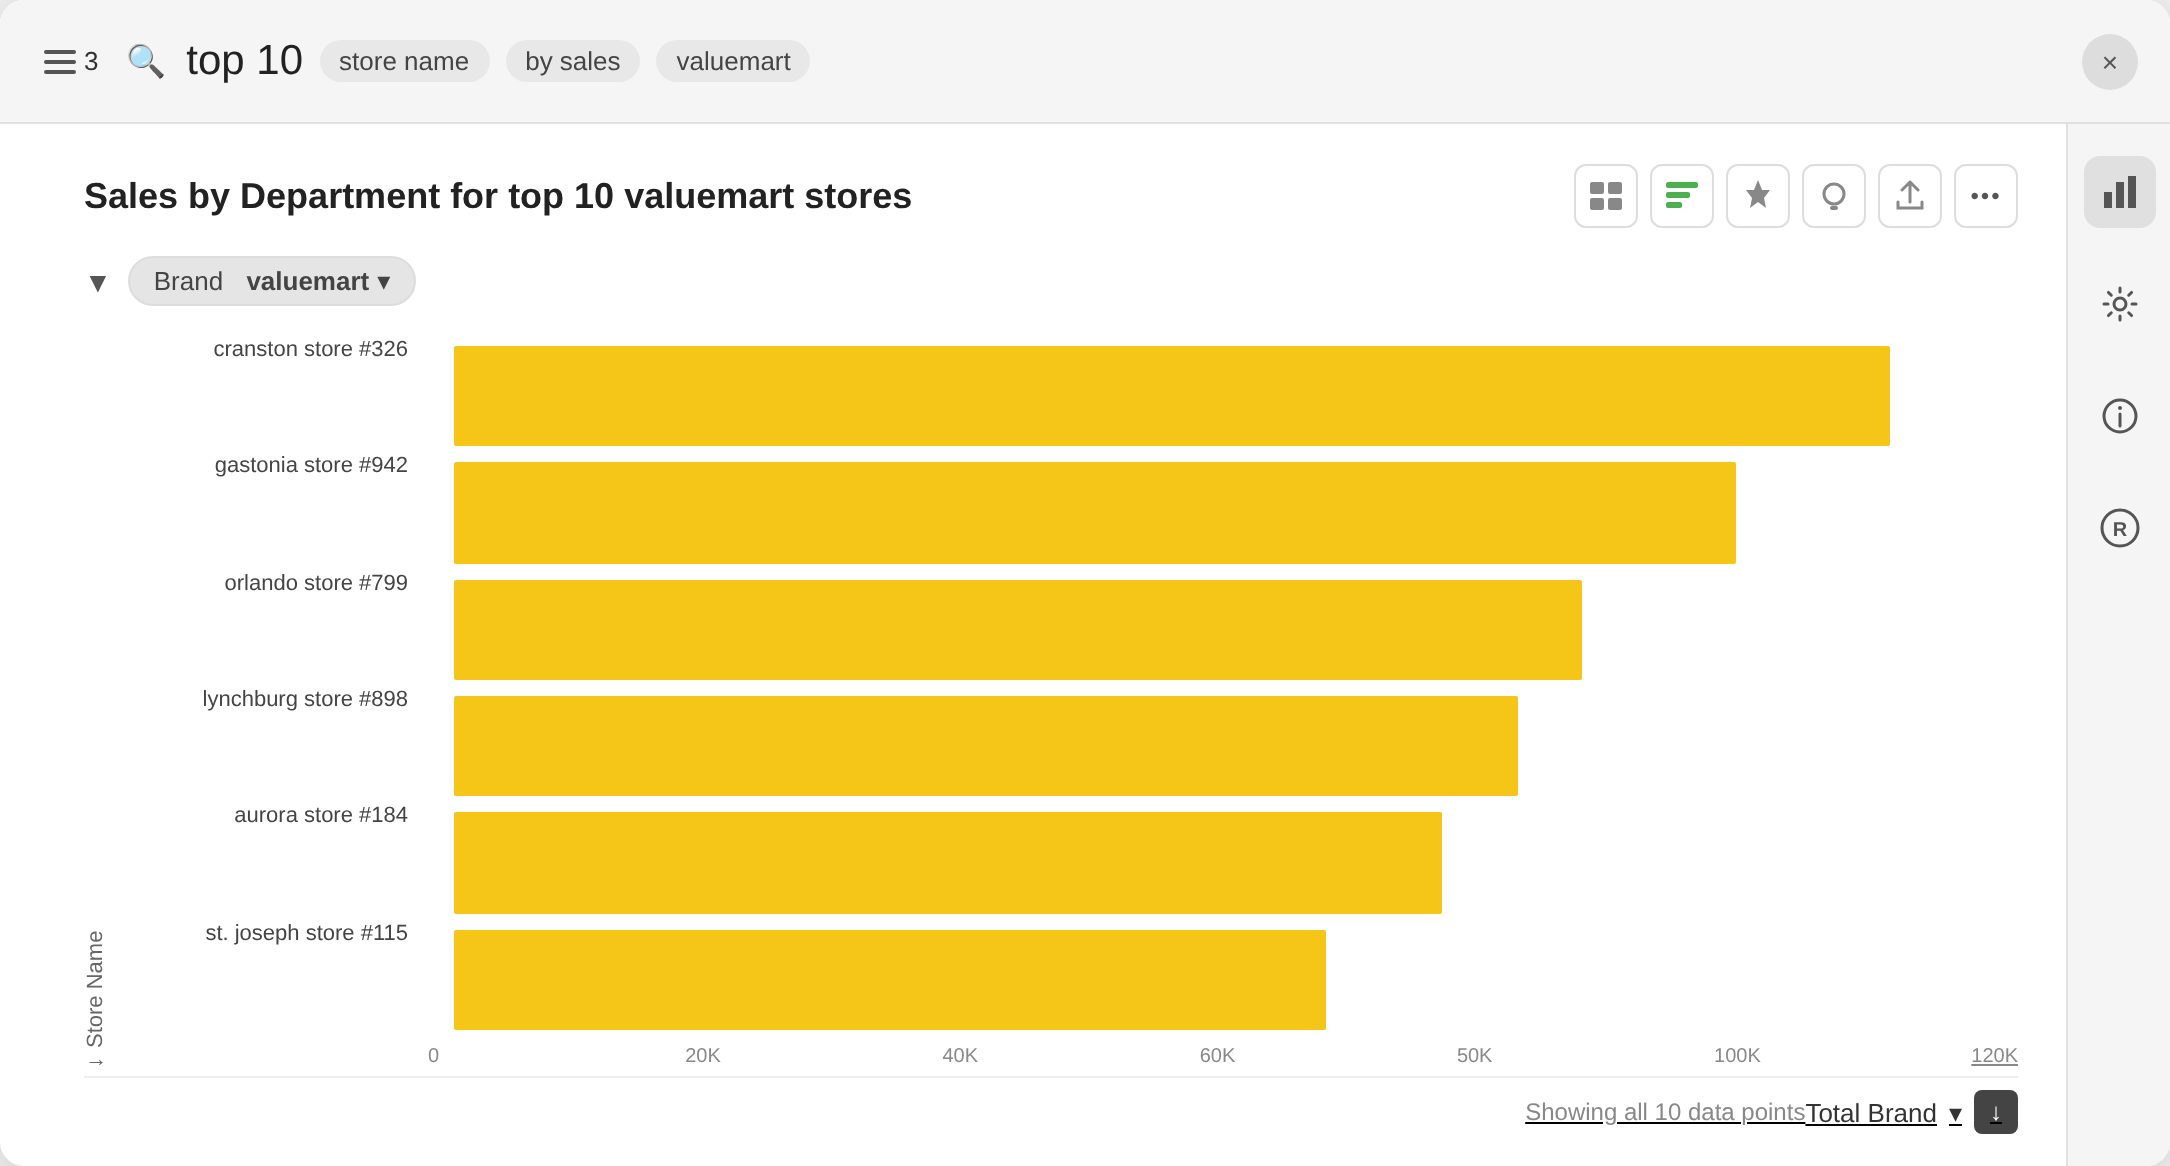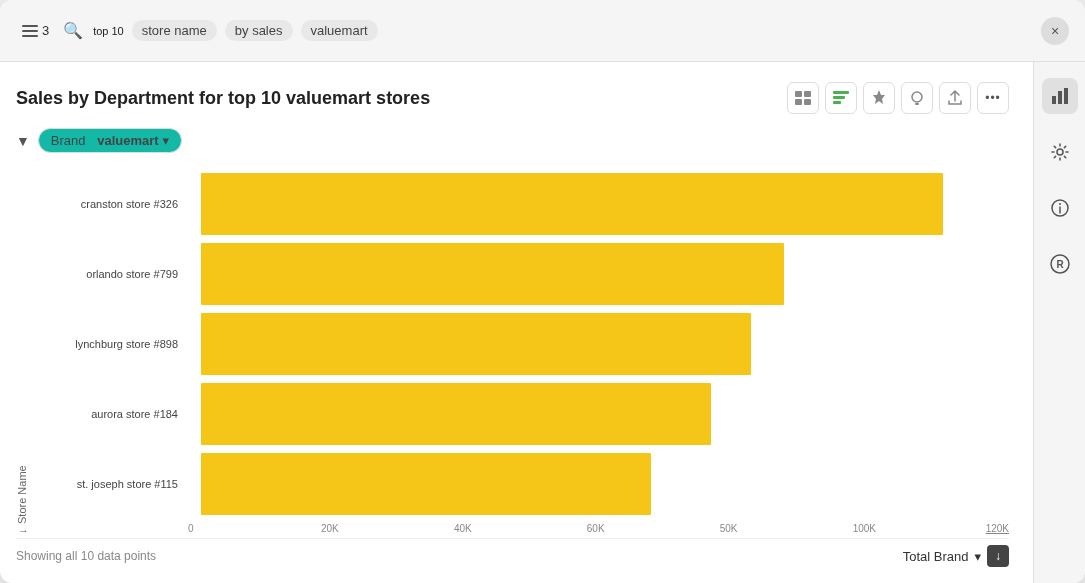--- a/index.html
+++ b/index.html
@@ -51,21 +51,21 @@
       width: 16px;
       height: 2px;
       background: #555;
       border-radius: 1px;
     }
     .search-icon-wrap {
       color: #888;
       font-size: 16px;
     }
     .search-query {
-      font-size: 11px;
+      font-size: 21px;
       font-weight: 500;
       color: #222;
       margin-left: 2px;
     }
     .search-tag {
       background: #e8e8e8;
       border-radius: 12px;
       padding: 3px 10px;
       font-size: 13px;
       color: #444;
@@ -84,21 +84,21 @@
       color: #555;
     }
     
     .main-content {
       display: flex;
       flex: 1;
       overflow: hidden;
     }
     .chart-area {
       flex: 1;
-      padding: 20px 24px 16px 16px;
+      padding: 20px 24px 16px 42px;
       display: flex;
       flex-direction: column;
       overflow: hidden;
     }
     .chart-header {
       display: flex;
       align-items: center;
       justify-content: space-between;
       margin-bottom: 14px;
     }
@@ -129,21 +129,21 @@
       display: flex;
       align-items: center;
       gap: 8px;
       margin-bottom: 16px;
     }
     .filter-funnel {
       color: #555;
       font-size: 14px;
     }
     .filter-tag {
-      background: #14b8a6;
+      background: #e5e5e5;
       border: 1px solid #ddd;
       border-radius: 16px;
       padding: 4px 12px;
       font-size: 13px;
       color: #444;
       cursor: pointer;
       display: flex;
       align-items: center;
       gap: 4px;
     }
@@ -173,21 +173,20 @@
       flex-direction: column;
     }
     .bars-section {
       flex: 1;
       display: flex;
       flex-direction: column;
       position: relative;
     }
     .bar-row {
       display: flex;
-      align-items: center;
       flex: 1;
       gap: 13px;
     }
     .bar-label {
       width: 158px;
       text-align: right;
       padding-right: 10px;
       font-size: 11px;
       color: #444;
       white-space: nowrap;
@@ -216,24 +215,25 @@
       font-size: 10px;
       color: #888;
       flex: 1;
       text-align: left;
     }
     .x-tick:last-child { flex: 0; text-decoration: underline; }
     
     .chart-footer {
       display: flex;
       align-items: center;
-      justify-content: space-between;
+      justify-content: flex-end;
       padding-top: 6px;
       border-top: 1px solid #eee;
       margin-top: 4px;
+      text-decoration: underline;
     }
     .footer-showing {
       font-size: 12px;
       color: #888;
     }
     .footer-sort {
       display: flex;
       align-items: center;
       gap: 6px;
       font-size: 13px;
@@ -360,20 +360,26 @@
         <div class="y-axis-label">
           <span>↓</span>
           <span>Store Name</span>
         </div>
         <div class="chart-inner">
           <div class="bars-section" id="bars-section">
               <div class="bar-row">
                 <div class="bar-label">cranston store #326</div>
                 <div class="bar-track">
                   <div class="bar-fill" style="width: 91.8033%;"></div>
+                </div>
+              </div>
+              <div class="bar-row">
+                <div class="bar-label">gastonia store #942</div>
+                <div class="bar-track">
+                  <div class="bar-fill" style="width: 81.9672%;"></div>
                 </div>
               </div>
               <div class="bar-row">
                 <div class="bar-label">orlando store #799</div>
                 <div class="bar-track">
                   <div class="bar-fill" style="width: 72.1311%;"></div>
                 </div>
               </div>
               <div class="bar-row">
                 <div class="bar-label">lynchburg store #898</div>

